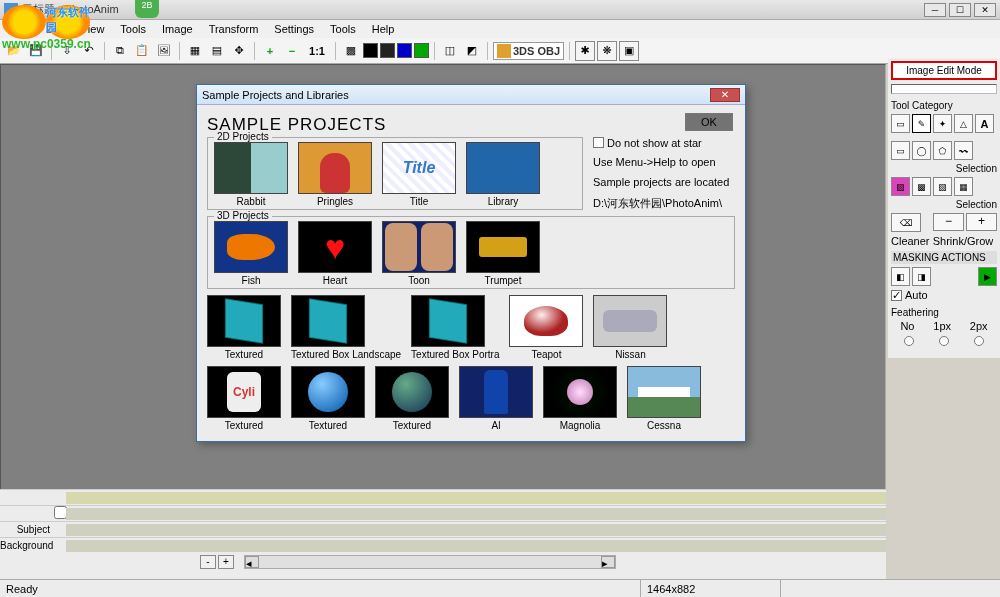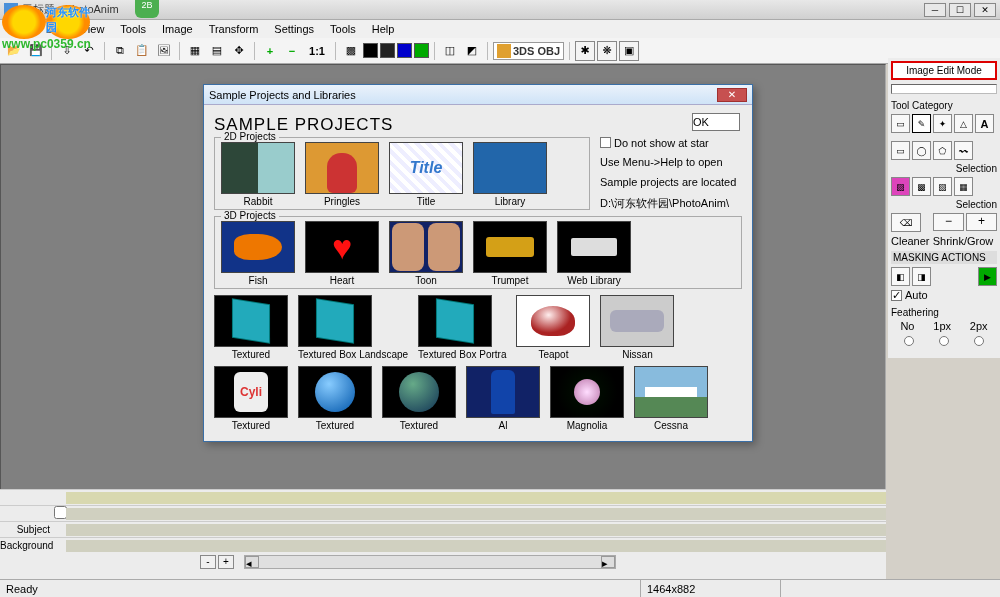--- a/index.html
+++ b/index.html
@@ -59,21 +59,21 @@
 .mini-btn { width: 16px; height: 14px; border: 1px solid #888; background: #f0f0f0; text-align: center; font-size: 10px; }
 .hscroll { flex:1; height: 14px; background:#e0e0e0; border:1px solid #aaa; position: relative; margin-right: 270px; }
 .hscroll .thumb-l { width:14px; height:12px; background:#ddd; border:1px solid #999; position:absolute; left:0; }
 .hscroll .thumb-r { width:14px; height:12px; background:#ddd; border:1px solid #999; position:absolute; right:0; }
 
 
 .statusbar { position: absolute; left: 0; right: 0; bottom: 0; height: 18px; background: #ececec; border-top: 1px solid #aaa; display: flex; align-items: center; font-size: 11px; }
 .statusbar .cell { border-left: 1px solid #aaa; padding: 0 6px; height: 100%; display:flex; align-items:center; }
 
 
-.dialog { position: absolute; top: 84px; left: 203px; width: 550px; background: #ececec; border: 1px solid #3a6ea5; box-shadow: 3px 3px 8px rgba(0,0,0,.3); z-index: 100; }
+.dialog { position: absolute; top: 84px; left: 196px; width: 550px; background: #ececec; border: 1px solid #3a6ea5; box-shadow: 3px 3px 8px rgba(0,0,0,.3); z-index: 100; }
 .dlg-title { height: 20px; background: linear-gradient(#eaf2fb,#cfe3f7); display: flex; align-items: center; padding: 0 5px; border-bottom: 1px solid #aac; }
 .dlg-title .t { flex: 1; font-size: 11px; }
 .dlg-close { width: 30px; height: 14px; background: #c75050; color: #fff; text-align: center; font-size: 10px; border: 1px solid #a03030; }
 .dlg-body { padding: 6px 10px 10px; }
 .sect-hdr { font-size: 17px; margin: 4px 0 2px; letter-spacing: 1px; }
 .group-box { border: 1px solid #aaa; padding: 4px 6px 2px; margin-bottom: 6px; position: relative; }
 .group-box .legend { position: absolute; top: -7px; left: 6px; background: #ececec; padding: 0 3px; font-size: 10px; }
 .proj-row { display: flex; gap: 10px; flex-wrap: wrap; }
 .proj-item { text-align: center; }
 .proj-thumb { width: 74px; height: 52px; border: 1px solid #444; background: #000; display:flex; align-items:center; justify-content:center; overflow:hidden; }
@@ -96,21 +96,21 @@
 .th-teapot { background:#fff; } .th-teapot div { width:44px; height:30px; background: radial-gradient(ellipse at 40% 30%, #fee, #a22 60%); border-radius: 50% 50% 40% 40%; }
 .th-car { background:#ccc; } .th-car div { width:54px; height:22px; background:#aab; border-radius:6px; }
 .th-cyl { background:#000; } .th-cyl div { width:34px; height:40px; background:#eee; border-radius:6px; color:#d33; font-size:12px; font-weight:bold; display:flex; align-items:center; justify-content:center; }
 .th-sphere { background:#000; } .th-sphere div { width:40px; height:40px; border-radius:50%; background: radial-gradient(circle at 35% 30%, #8cf, #05a); }
 .th-sphere2 { background:#000; } .th-sphere2 div { width:40px; height:40px; border-radius:50%; background: radial-gradient(circle at 35% 30%, #6a8, #135); }
 .th-al { background:#112266; } .th-al div { width:24px; height:44px; background:#14a; border-radius:6px 6px 2px 2px; }
 .th-cessna { background: linear-gradient(#8bd 60%, #585 60%); } .th-cessna div { width:52px; height:10px; background:#fff; }
 .th-magnolia { background: radial-gradient(circle,#010 0%,#000 70%); } .th-magnolia div { width:26px; height:26px; background: radial-gradient(circle,#fdf,#b7a); border-radius:50%; }
 
 .dlg-side { position: absolute; top: 28px; right: 12px; width: 140px; font-size: 10px; }
-.dlg-side .ok-btn { width: 48px; height: 18px; border: 1px solid #777; background: #ffffff; float: right; line-height:16px; font-size:11px; }
+.dlg-side .ok-btn { width: 48px; height: 18px; border: 1px solid #777; background: #737373; text-align: center; float: right; line-height:16px; font-size:11px; }
 .dlg-side .cb-row { clear: both; margin-top: 24px; display: flex; gap: 3px; }
 .dlg-side .cb { width:11px; height:11px; border:1px solid #777; background:#fff; }
 .dlg-side p { margin-top: 6px; line-height: 1.3; }
 </style>
 </head>
 <body>
 
 <div class="titlebar">
   <div class="app-icon"></div>
   <div class="title">无标题 - PhotoAnim</div>
@@ -339,26 +339,20 @@
               <div></div>
             </div>
             <div class="proj-cap">Toon</div>
           </div>
         <div class="proj-item">
             <div class="proj-thumb th-trumpet">
               <div></div>
             </div>
             <div class="proj-cap">Trumpet</div>
           </div>
-        <div class="proj-item">
-            <div class="proj-thumb th-weblib">
-              <div></div>
-            </div>
-            <div class="proj-cap">Web Library</div>
-          </div>
       </div>
     </div>
 
     <div class="proj-row">
       <div class="proj-item">
           <div class="proj-thumb th-box">
             <div></div>
           </div>
           <div class="proj-cap">Textured</div>
         </div>

